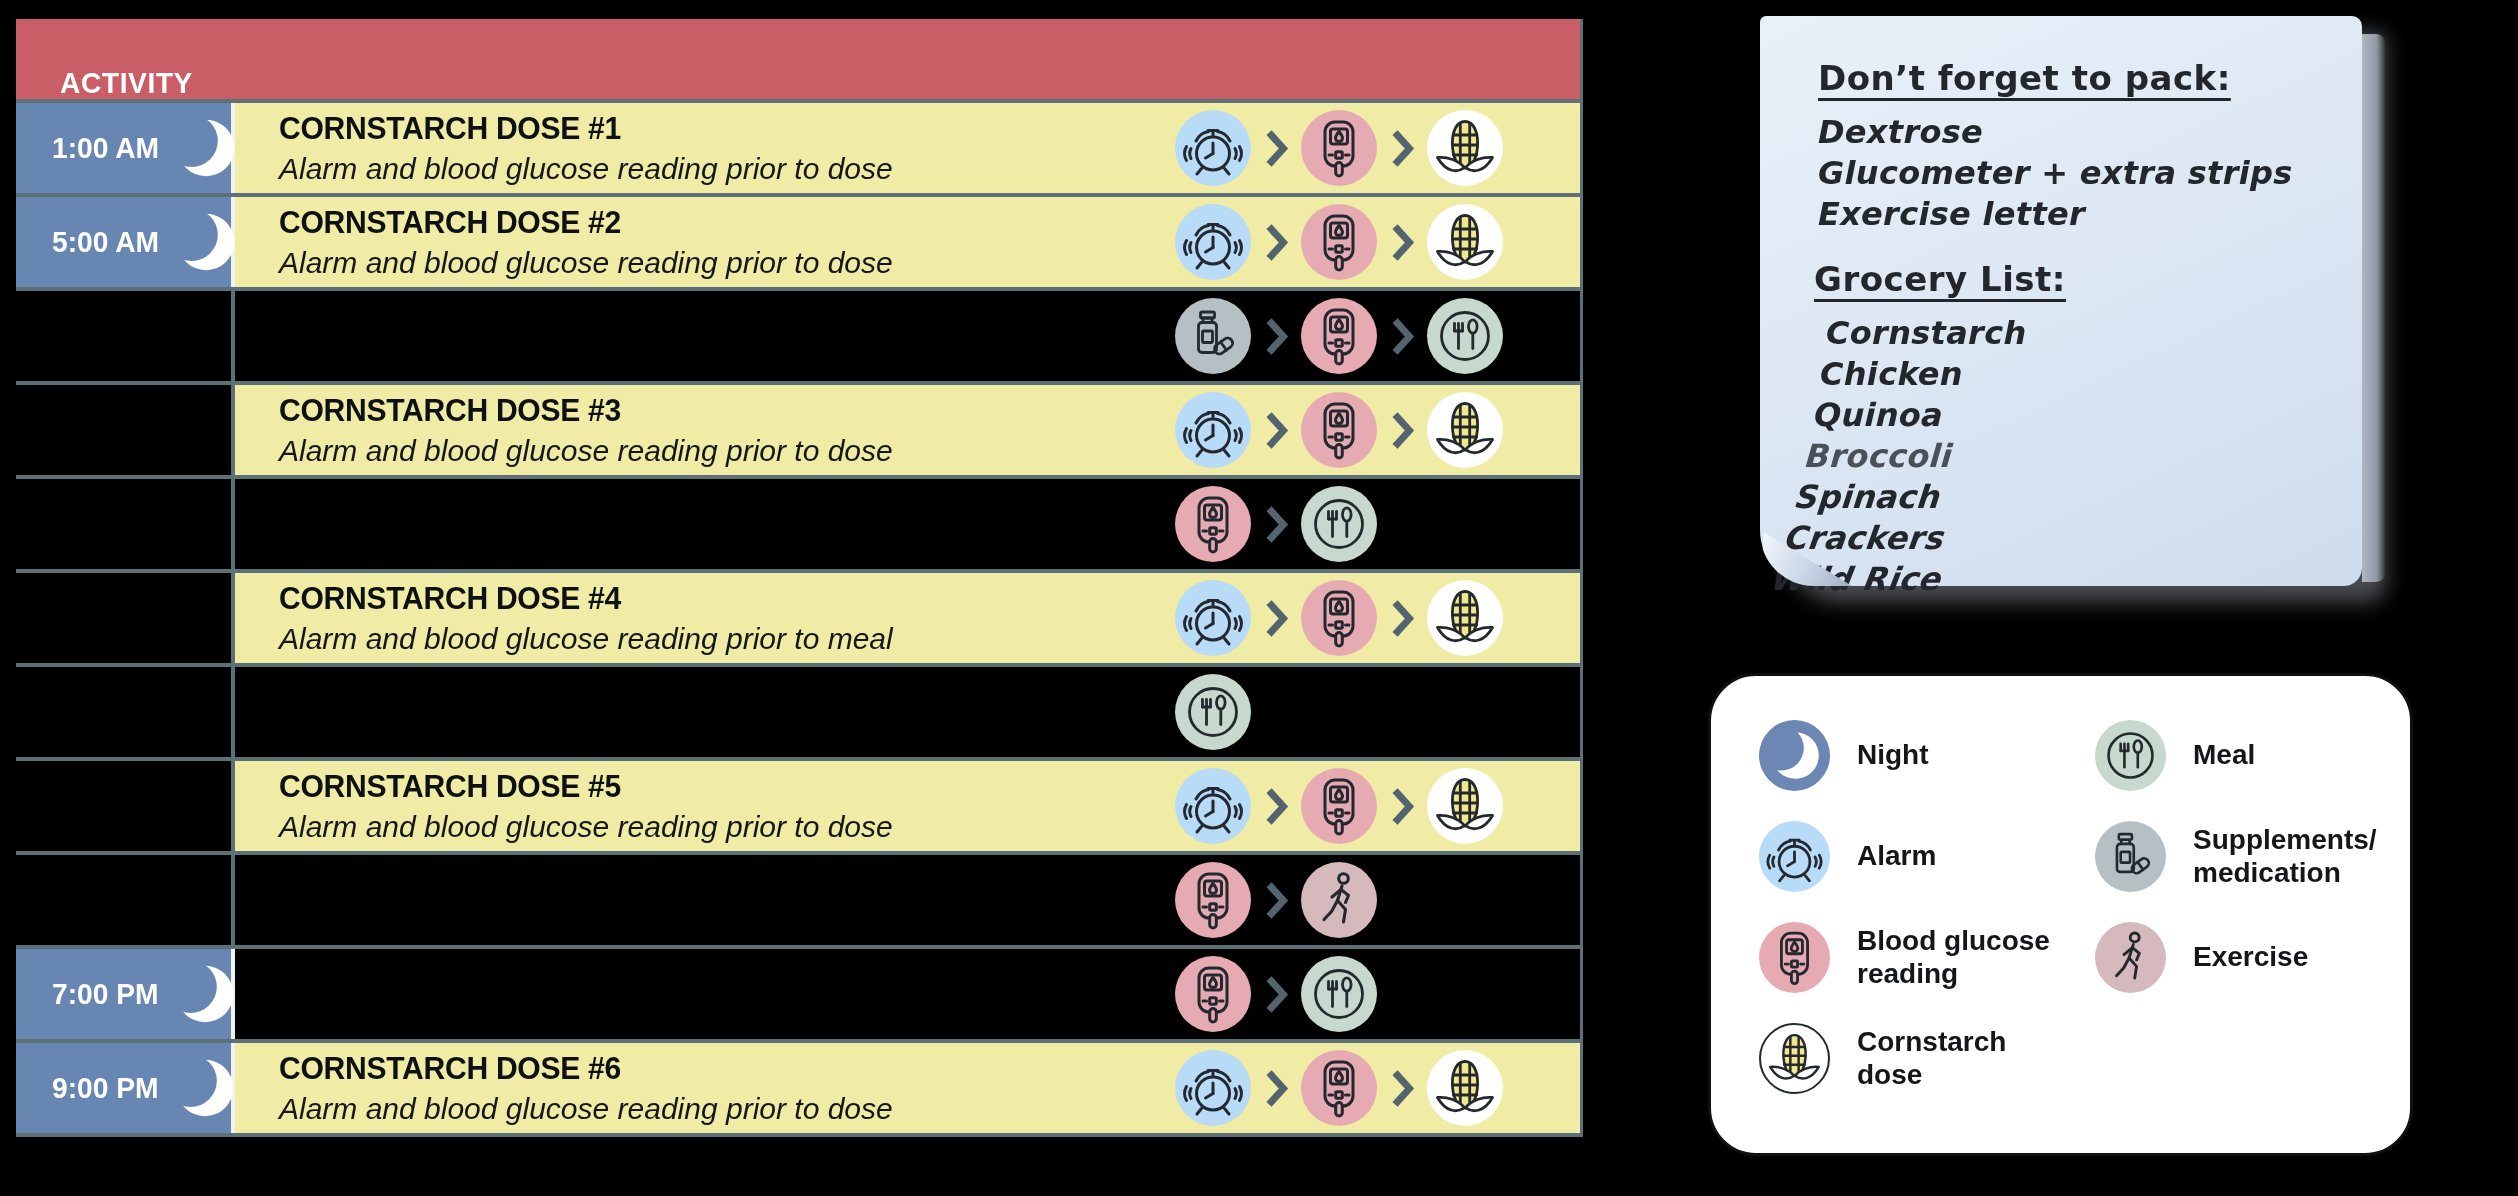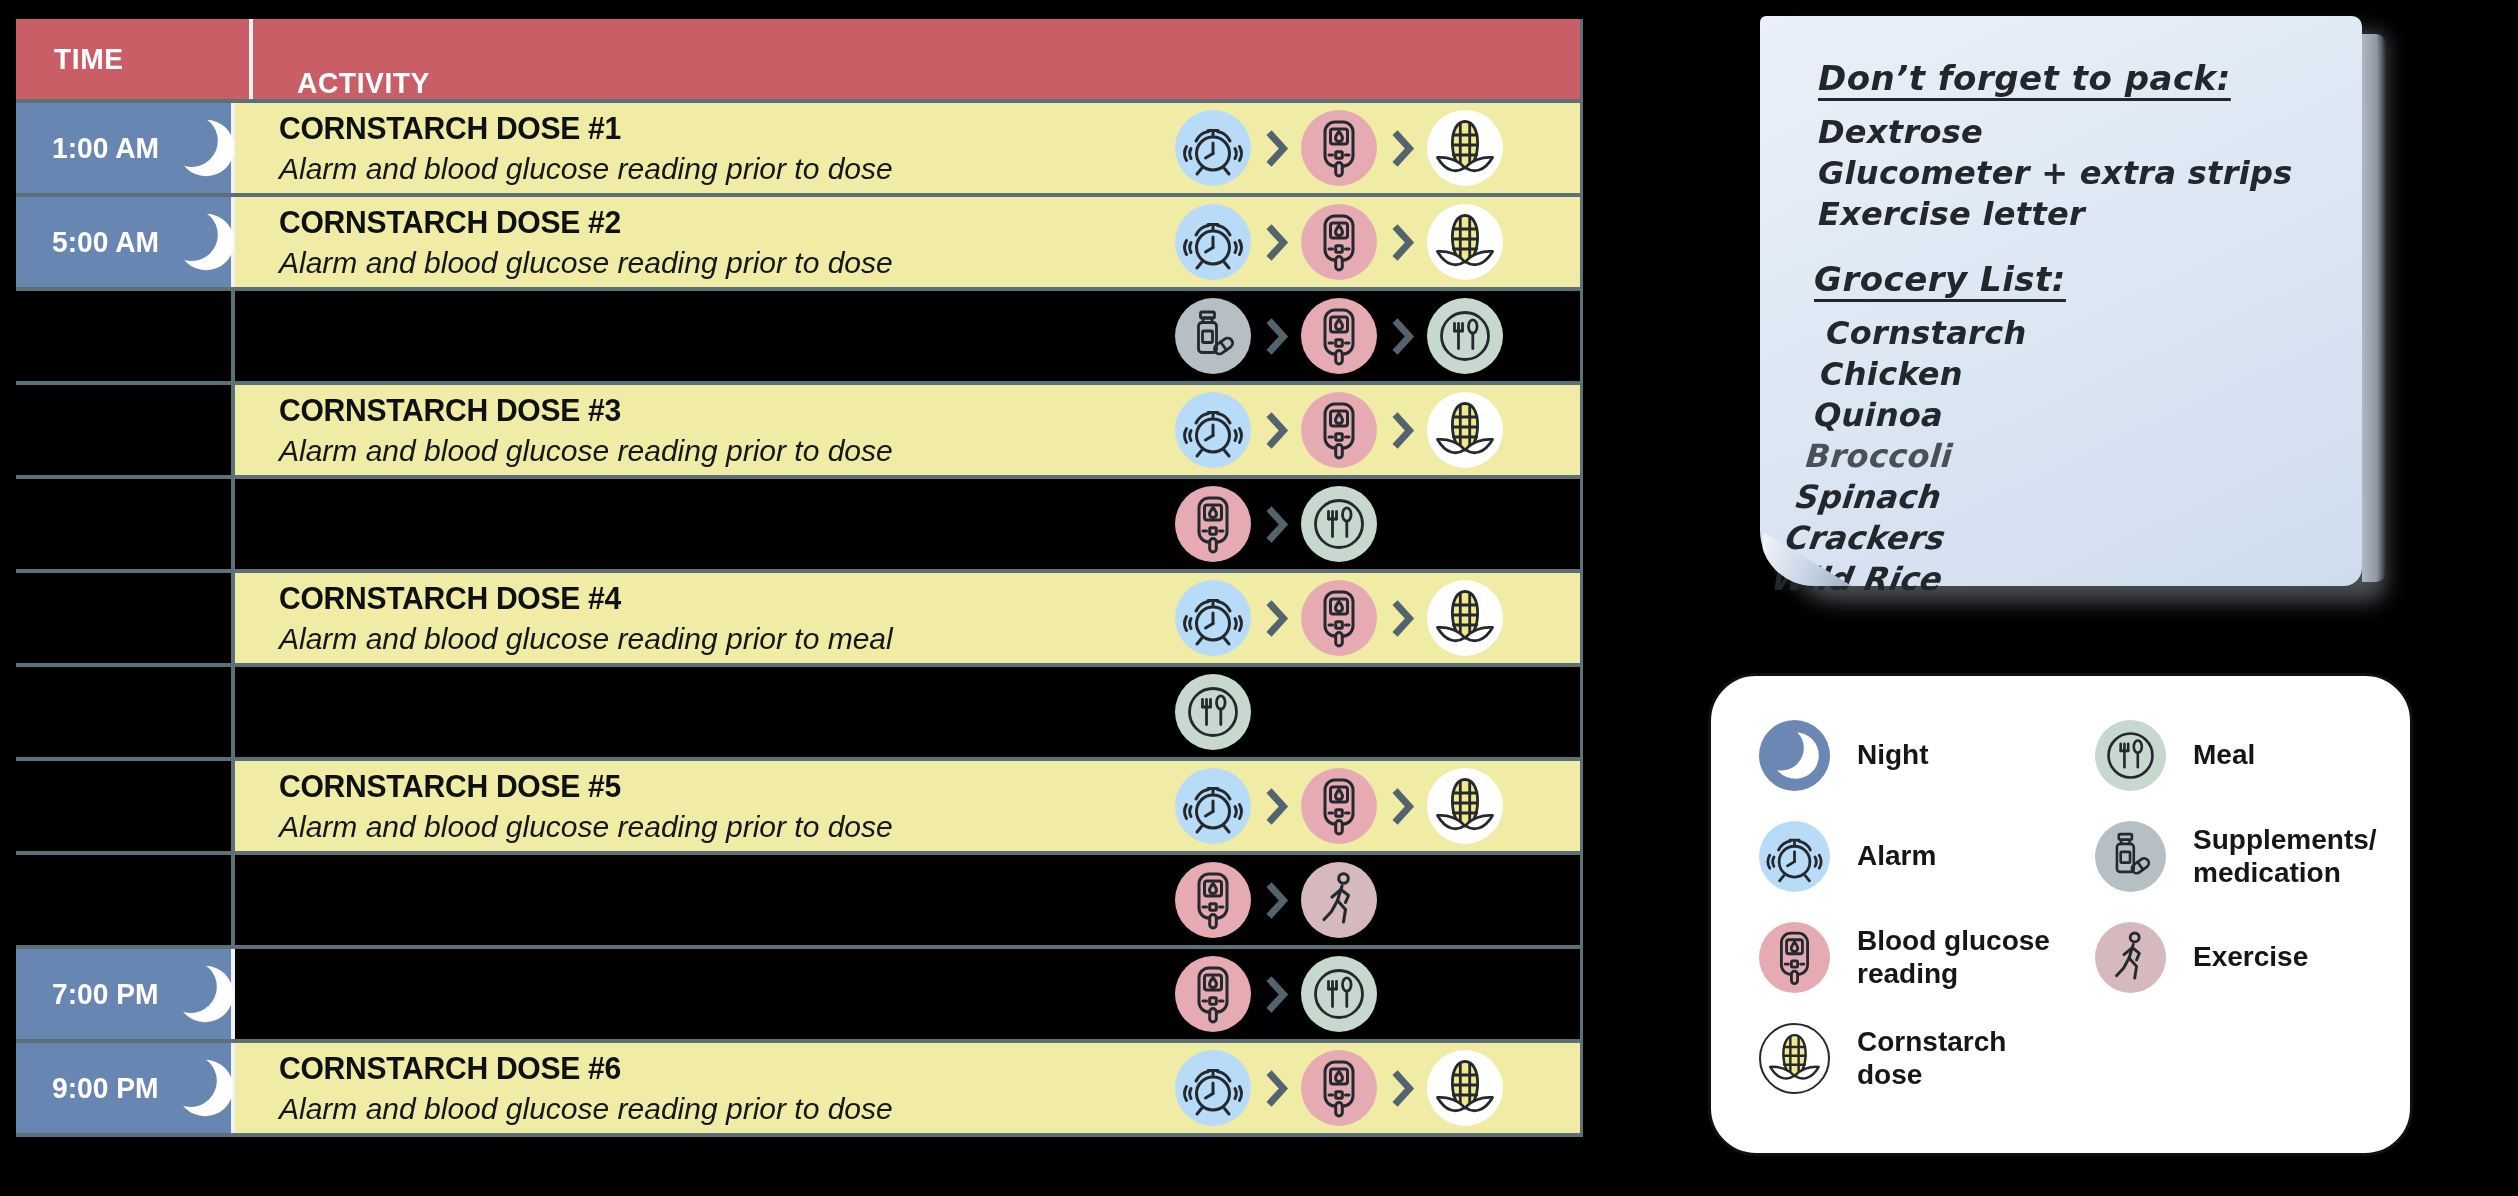--- a/index.html
+++ b/index.html
@@ -42,21 +42,21 @@
   .chev svg{width:26px;height:41px;}
 
   
   .note{position:absolute;left:1760px;top:16px;width:602px;height:570px;box-sizing:border-box;
         padding:42px 28px 0 58px;border-radius:6px 10px 18px 56px;
         background:linear-gradient(155deg,#e9f0f9 0%,#dde8f4 45%,#cfdcee 100%);
         box-shadow:24px 16px 20px rgba(146,152,159,.5);
         font-family:"DejaVu Sans",sans-serif;color:#23272c;}
   .note-heading{font-size:34px;font-weight:bold;letter-spacing:.5px;
                 text-decoration:underline;text-decoration-thickness:2.5px;text-underline-offset:8px;
-                margin-bottom:14px;font-style:italic;}
+                margin-bottom:14px;}
   .note ul{list-style:none;margin:0;padding:0;}
   .note li{font-size:32px;line-height:41px;font-weight:600;font-style:italic;letter-spacing:.3px;}
   .note-heading.grocery{margin-top:24px;margin-left:-4px;}
   #grocery-list li:nth-child(1){margin-left:8px;}
   #grocery-list li:nth-child(2){margin-left:2px;}
   #grocery-list li:nth-child(3){margin-left:-4px;transform:skewX(-2deg);}
   #grocery-list li:nth-child(4){margin-left:-12px;transform:skewX(-5deg);color:#4a5057;}
   #grocery-list li:nth-child(5){margin-left:-22px;transform:skewX(-7deg);}
   #grocery-list li:nth-child(6){margin-left:-32px;transform:skewX(-9deg);}
   #grocery-list li:nth-child(7){margin-left:-46px;transform:skewX(-11deg);}
@@ -77,23 +77,20 @@
   .legend .icon-circle{width:71px;height:71px;}
   .llabel{margin-left:27px;font-size:28px;font-weight:bold;color:#14161a;line-height:1.15;}
 </style>
 </head>
 <body>
 
 <div class="page" style="--red: #c95e66; --blue: #6886b2; --yellow: #f0eca6; --slate: #5c7078; --divider: #f2f2f2;">
 
   <div class="schedule">
     <div class="hrow">
-      <div class="hcell htime">
-        <span class="ct">TIME</span>
-      </div>
       <div class="hcell hact">
         <span class="ct">ACTIVITY</span>
       </div>
     </div>
     <div id="rows-container">
         <div class="brow">
           <div class="time-cell time-blue">
             <span class="time-text">1:00 AM</span>
             <span class="moon-wrap">
               <svg viewBox="0 0 76 76">

